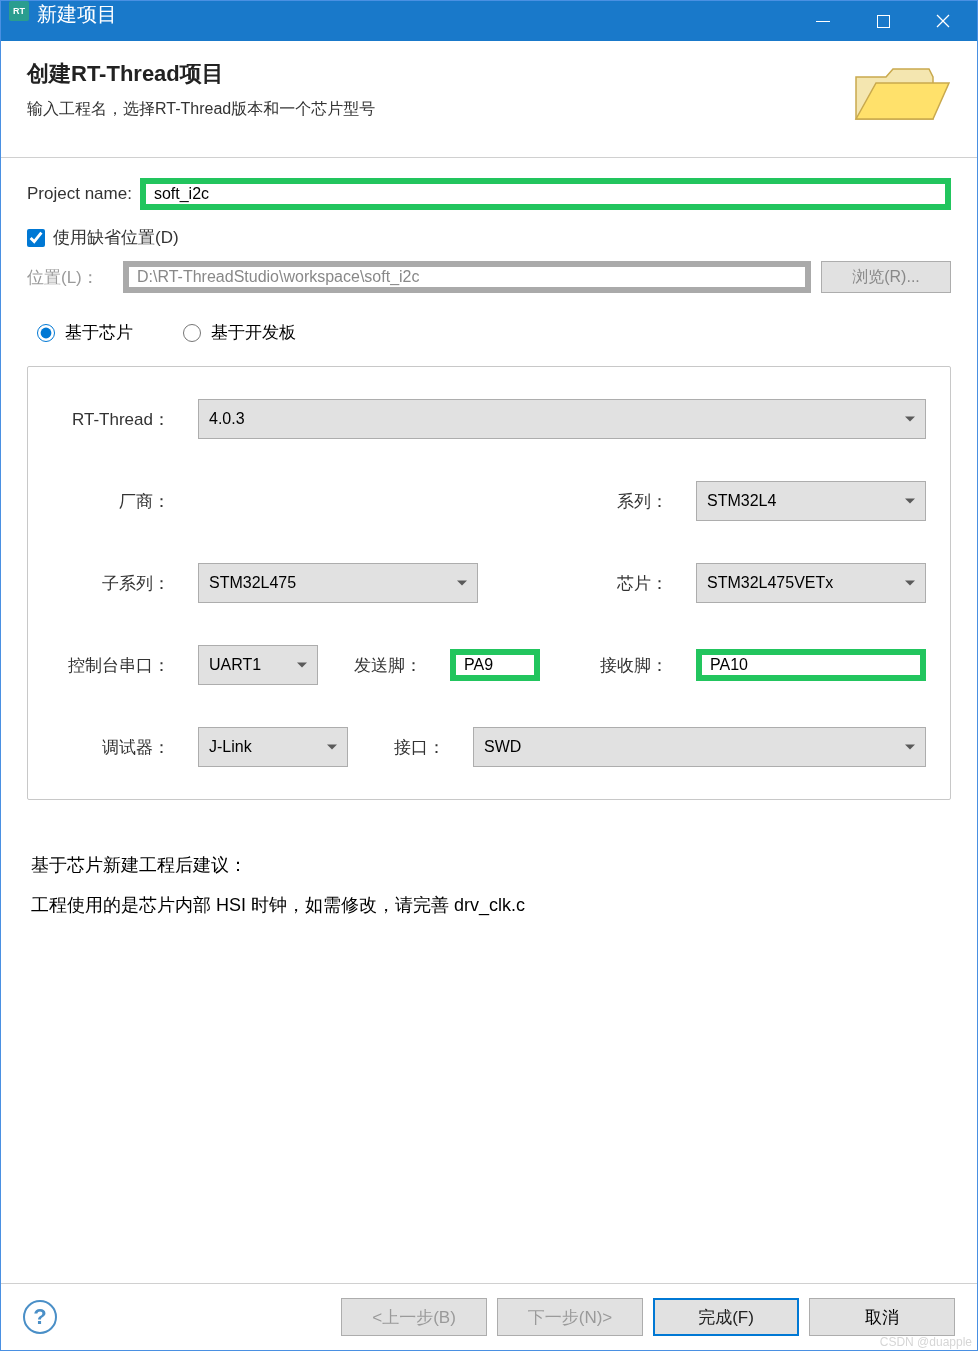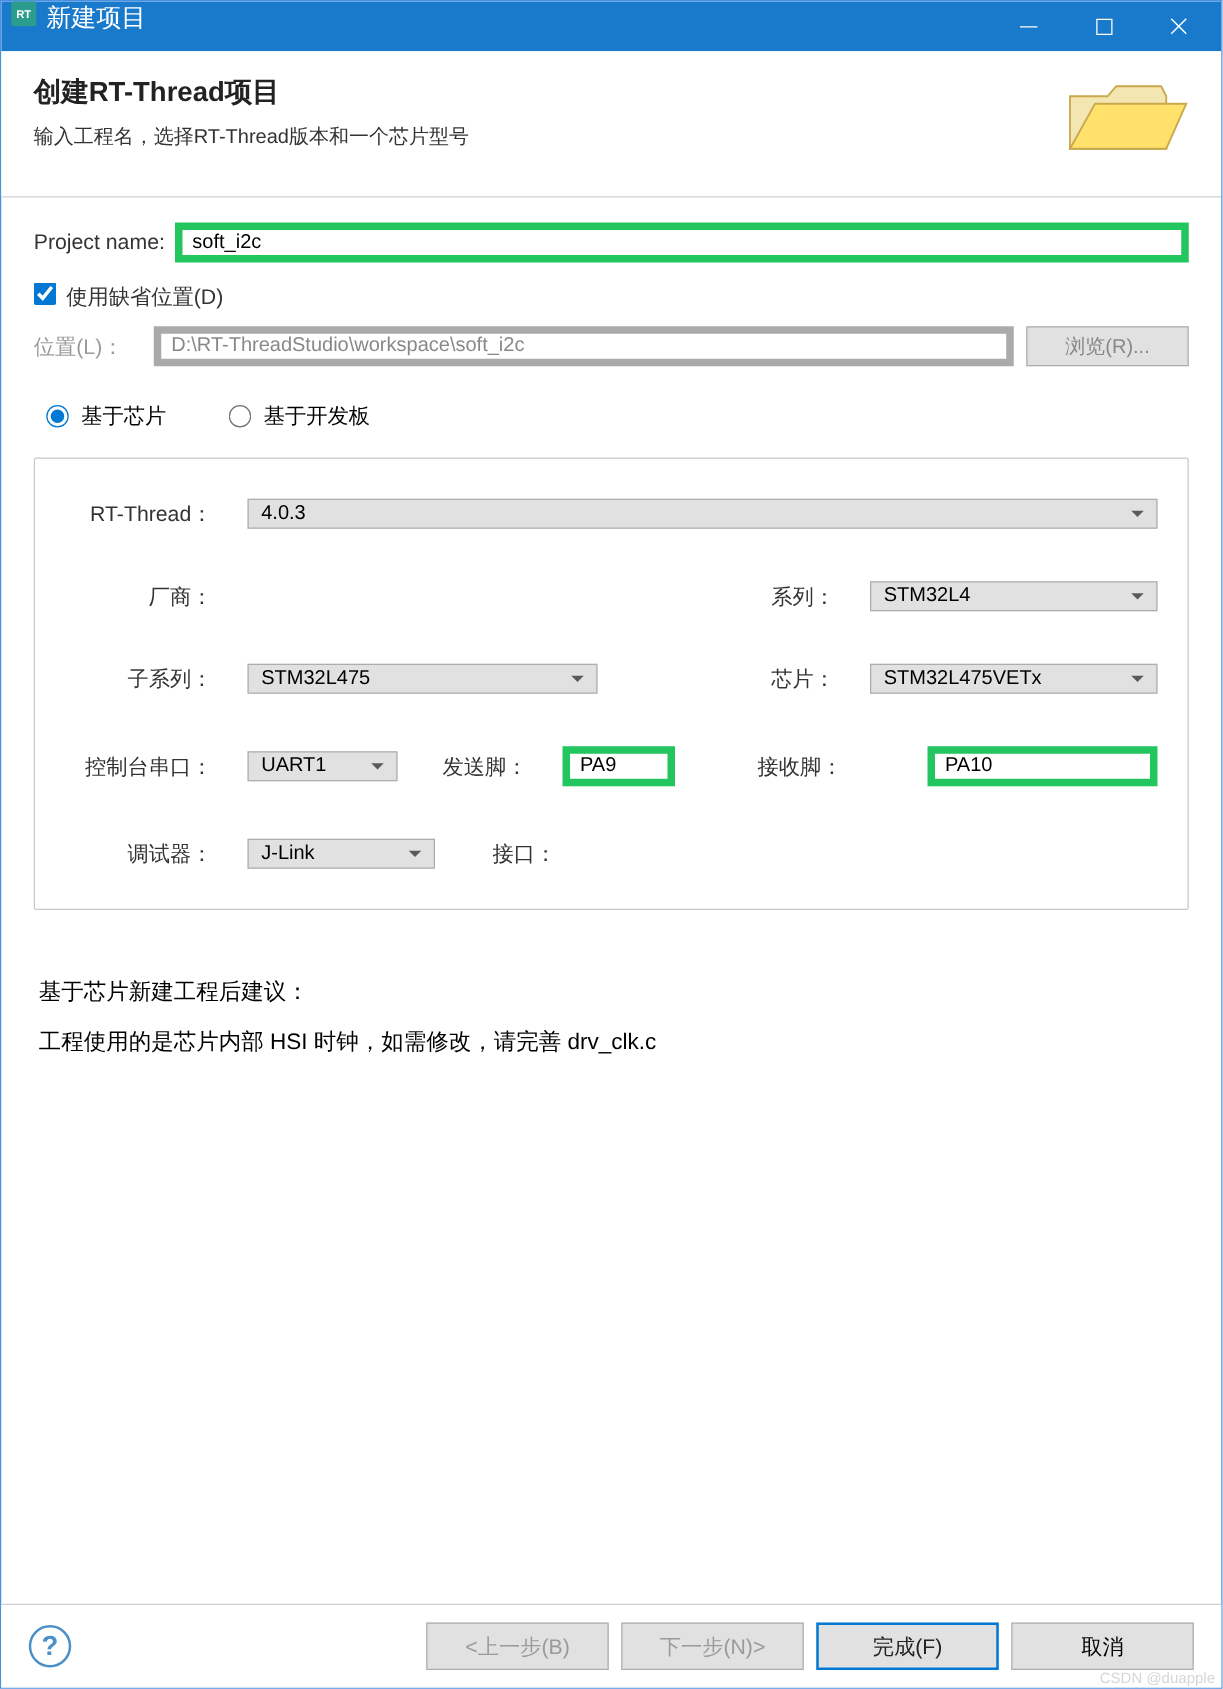--- a/index.html
+++ b/index.html
@@ -12,23 +12,23 @@
 .header { background: #fff; border-bottom: 1px solid #d0d0d0; padding: 18px 26px; display: flex; align-items: flex-start; justify-content: space-between; }
 .header-text h1 { font-size: 22px; font-weight: bold; color: #222; margin-bottom: 10px; }
 .header-text p { font-size: 16px; color: #333; }
 .folder-svg { width: 100px; height: 80px; flex-shrink: 0; }
 .content { padding: 20px 26px; }
 .row { display: flex; align-items: center; margin-bottom: 14px; }
 .label { font-size: 17px; color: #333; margin-right: 8px; white-space: nowrap; }
 .label.disabled { color: #9a9a9a; }
 input[type=text] { font-family: inherit; font-size: 16px; padding: 4px 8px; border: 6px solid #22c55e; background: #fff; height: 32px; }
 input[type=text]:disabled { background: #fff; color: #888; border-color: #aaa; }
-.select { position: relative; display: flex; align-items: center; background: #e1e1e1; border: 1px solid #adadad; height: 24px; padding: 0 28px 0 10px; font-size: 16px; cursor: pointer; }
+.select { position: relative; display: flex; align-items: center; background: #e1e1e1; border: 1px solid #adadad; height: 40px; padding: 0 28px 0 10px; font-size: 16px; cursor: pointer; }
 .select::after { content: ''; position: absolute; right: 10px; top: 50%; transform: translateY(-25%); border: 5px solid transparent; border-top-color: #5a5a5a; }
-.checkbox-row { display: flex; margin: 16px 0 12px 0; }
+.checkbox-row { display: flex; align-items: center; margin: 16px 0 12px 0; }
 .checkbox-row input { width: 18px; height: 18px; margin-right: 8px; accent-color: #0078d4; }
 .btn-browse { width: 130px; height: 32px; background: #e1e1e1; border: 1px solid #adadad; font-size: 16px; color: #888; margin-left: 10px; cursor: default; }
 .radio-row { display: flex; gap: 50px; margin: 28px 0 22px 10px; }
 .radio-row label { display: flex; align-items: center; font-size: 17px; cursor: pointer; }
 .radio-row input { width: 18px; height: 18px; margin-right: 10px; accent-color: #0078d4; }
 .group-box { border: 1px solid #c8c8c8; border-radius: 2px; padding: 32px 24px; }
 .grid-row { display: flex; align-items: center; margin-bottom: 42px; gap: 16px; }
 .grid-row:last-of-type { margin-bottom: 0; }
 .g-label { width: 130px; text-align: right; padding-right: 12px; font-size: 17px; color: #333; }
 .notes { margin-top: 46px; font-size: 18px; line-height: 2.2; padding: 0 4px; }
@@ -124,28 +124,31 @@
         </div>
     </div>
     <div class="grid-row">
       <span class="g-label">控制台串口：</span>
       <div class="select" style="width:120px">
           <span>UART1</span>
         </div>
       <span class="g-label" style="width:auto;padding:0 12px 0 20px">发送脚：</span>
       <input type="text" style="width: 90px;" value="PA9">
       <span class="g-label" style="flex:1">接收脚：</span>
-      <input type="text" style="width: 184px; margin-left: 40px;" value="PA10">
+      <input type="text" style="width: 230px;" value="PA10">
     </div>
     <div class="grid-row" style="margin-bottom:0">
       <span class="g-label">调试器：</span>
       <div class="select" style="width:150px">
           <span>J-Link</span>
         </div>
       <span class="g-label" style="width:auto;padding:0 12px 0 30px">接口：</span>
+      <div class="select" style="flex:1">
+          <span>SWD</span>
+        </div>
     </div>
   </div>
 
   <div class="notes">
     <div>基于芯片新建工程后建议：</div>
     <div>工程使用的是芯片内部 HSI 时钟，如需修改，请完善 drv_clk.c</div>
   </div>
 </div>
 
 <div class="footer">

